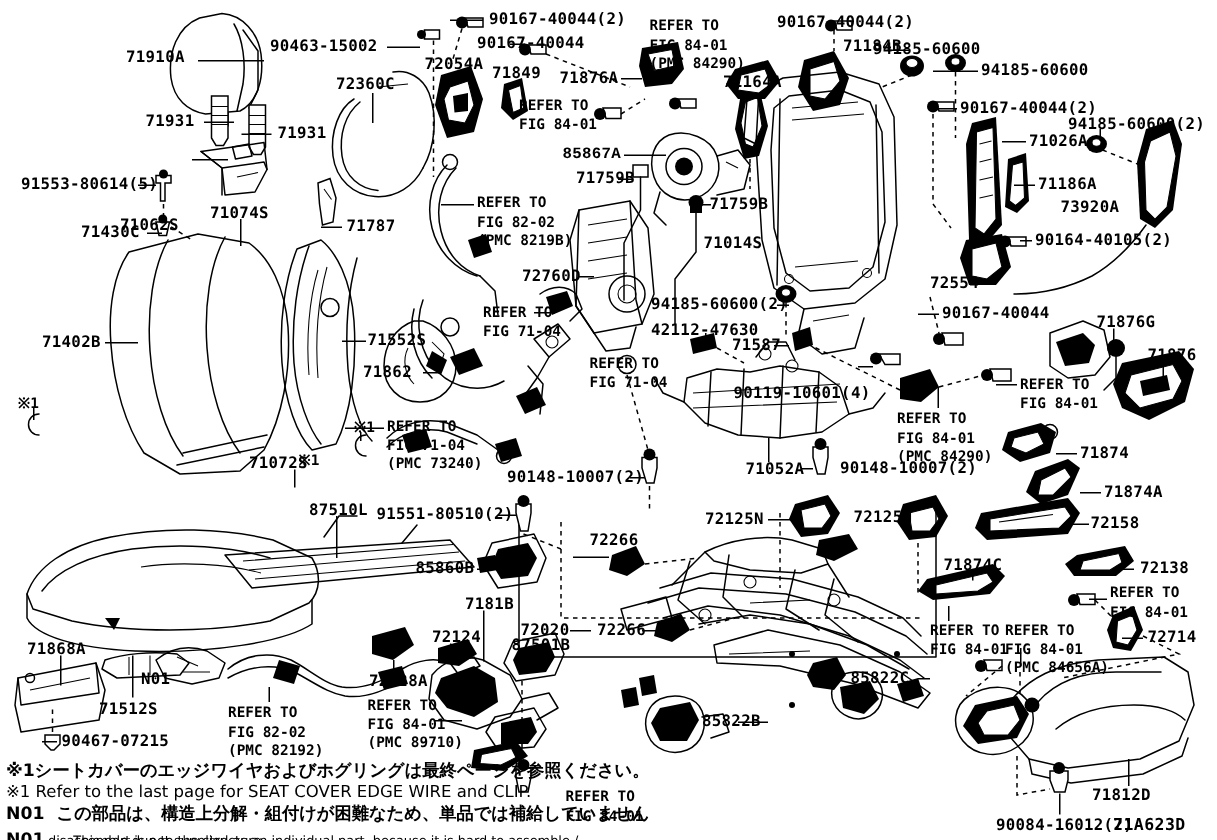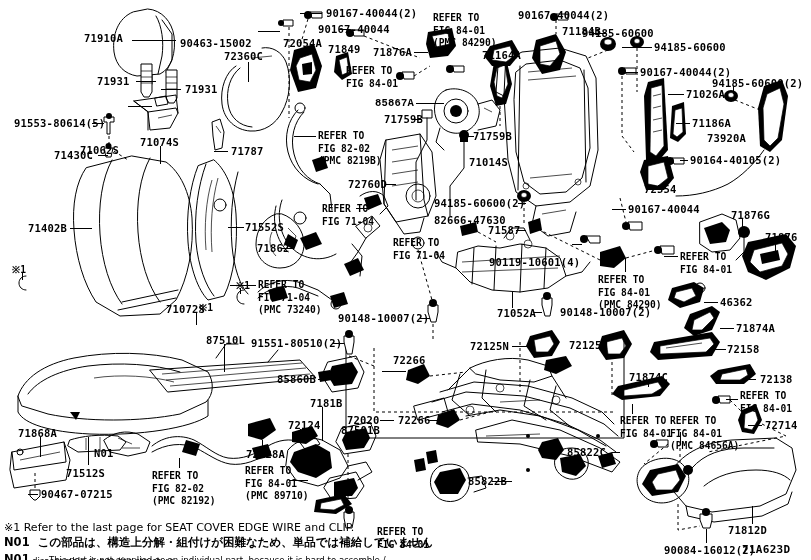--- a/index.html
+++ b/index.html
@@ -713,21 +713,21 @@
   <div class="ld h" style="left:294px; top:136px; width:22px;"></div>
   <div class="ld v" style="left:625px; top:258px; height:14px;"></div>
   <div class="ld h" style="left:664px; top:256px; width:14px;"></div>
   <div class="ld v" style="left:179px; top:458px; height:10px;"></div>
   <div class="ld h" style="left:290px; top:480px; width:18px;"></div>
   <div class="ld v" style="left:680px; top:432px; height:12px;"></div>
   <div class="ld v" style="left:632px; top:404px; height:10px;"></div>
   <div class="ld h" style="left:726px; top:399px; width:12px;"></div>
 
   <div class="lbl" style="left:84px;  top:33px;">71910A</div>
-  <div class="lbl" style="left:180px; top:38px;text-align:right;">90463-15002</div>
+  <div class="lbl" style="left:180px; top:26px;text-align:right;">90463-15002</div>
   <div class="lbl" style="left:224px; top:51px;">72360C</div>
   <div class="lbl" style="left:97px;  top:76px;">71931</div>
   <div class="lbl" style="left:185px; top:84px;">71931</div>
   <div class="lbl" style="left:80px;  top:101px;margin-top:44px;">71062S</div>
   <div class="lbl" style="left:14px;  top:118px;">91553-80614(5)</div>
   <div class="lbl" style="left:54px;  top:150px;">71430C</div>
   <div class="lbl" style="left:140px; top:137px;">71074S</div>
   <div class="lbl" style="left:231px; top:146px;">71787</div>
   <div class="lbl" style="left:283px; top:38px;">72054A</div>
   <div class="lbl" style="left:328px; top:44px;">71849</div>
@@ -743,37 +743,37 @@
   <div class="lbl" style="left:530px; top:26px;margin-left:32px;">71184B</div>
   <div class="lbl" style="left:582px; top:28px;">94185-60600</div>
   <div class="lbl" style="left:654px; top:42px;">94185-60600</div>
   <div class="lbl" style="left:640px; top:67px;">90167-40044(2)</div>
   <div class="lbl" style="left:712px; top:78px;">94185-60600(2)</div>
   <div class="lbl" style="left:686px; top:89px;">71026A</div>
   <div class="lbl" style="left:692px; top:118px;">71186A</div>
   <div class="lbl" style="left:707px; top:133px;">73920A</div>
   <div class="lbl" style="left:690px; top:155px;">90164-40105(2)</div>
   <div class="lbl" style="left:469px; top:157px;">71014S</div>
-  <div class="lbl" style="left:644px; top:184px;">72554</div>
+  <div class="lbl" style="left:620px; top:184px;">72554</div>
   <div class="lbl" style="left:628px; top:204px;">90167-40044</div>
   <div class="lbl" style="left:731px; top:210px;">71876G</div>
   <div class="lbl" style="left:765px; top:232px;text-align:center;">71876</div>
-  <div class="lbl" style="left:720px; top:297px;">46362</div>
+  <div class="lbl" style="left:720px; top:297px;">71874</div>
   <div class="lbl" style="left:736px; top:323px;">71874A</div>
   <div class="lbl" style="left:727px; top:344px;">72158</div>
   <div class="lbl" style="left:434px; top:198px;">94185-60600(2)</div>
-  <div class="lbl" style="left:434px; top:215px;">82666-47630</div>
+  <div class="lbl" style="left:434px; top:215px;">42112-47630</div>
   <div class="lbl" style="left:488px; top:225px;">71587</div>
   <div class="lbl" style="left:489px; top:239px;margin-top:18px;">90119-10601(4)</div>
   <div class="lbl" style="left:497px; top:308px;">71052A</div>
   <div class="lbl" style="left:338px; top:313px;">90148-10007(2)</div>
   <div class="lbl" style="left:560px; top:307px;">90148-10007(2)</div>
   <div class="lbl" style="left:28px;  top:223px;">71402B</div>
   <div class="lbl" style="left:245px; top:222px;">71552S</div>
-  <div class="lbl" style="left:242px; top:243px;margin-left:15px;">71862</div>
+  <div class="lbl" style="left:242px; top:243px;">71862</div>
   <div class="lbl" style="left:166px; top:304px;">71072S</div>
   <div class="lbl" style="left:206px; top:335px;">87510L</div>
   <div class="lbl" style="left:251px; top:338px;">91551-80510(2)</div>
   <div class="lbl" style="left:393px; top:355px;">72266</div>
   <div class="lbl" style="left:398px; top:415px;">72266</div>
   <div class="lbl" style="left:470px; top:341px;">72125N</div>
   <div class="lbl" style="left:569px; top:340px;">72125N</div>
   <div class="lbl" style="left:277px; top:374px;">85860B</div>
   <div class="lbl" style="left:310px; top:398px;">7181B</div>
   <div class="lbl" style="left:288px; top:420px;">72124</div>
@@ -825,20 +825,23 @@
   <div class="refer" style="left:670px; top:415px;">REFER TO
 FIG 84-01
 (PMC 84656A)</div>
   <div class="refer" style="left:740px; top:390px;">REFER TO
 FIG 84-01</div>
 
   <div class="lbl sm" style="left:12px;  top:265px;">※1</div>
   <div class="lbl sm" style="left:236px; top:281px;">※1</div>
   <div class="lbl sm" style="left:199px; top:303px;">※1</div>
 
+  <div class="note note-jp" style="left:4px; top:506px;">
+    <span>※1</span><span>シートカバーのエッジワイヤおよびホグリングは最終ページを参照ください。</span>
+  </div>
   <div class="note note-en" style="left:4px; top:521px;">
     <span>※1</span>&nbsp;<span>Refer to the last page for SEAT COVER EDGE WIRE and CLIP.</span>
   </div>
   <div class="note note-code" style="left:4px; top:535px;">
     <span>N01</span>&nbsp;&nbsp;<span>この部品は、構造上分解・組付けが困難なため、単品では補給していません</span>
   </div>
   <div class="note" style="left:4px; top:548px;">
     <span class="note-code">N01</span>&nbsp;&nbsp;<span class="note-en small">This part is not supplied as an individual part, because it is hard to assemble /</span>
   </div>
   <div class="note note-en small" style="left:32px; top:556px;">disassemble due to the structure</div>

